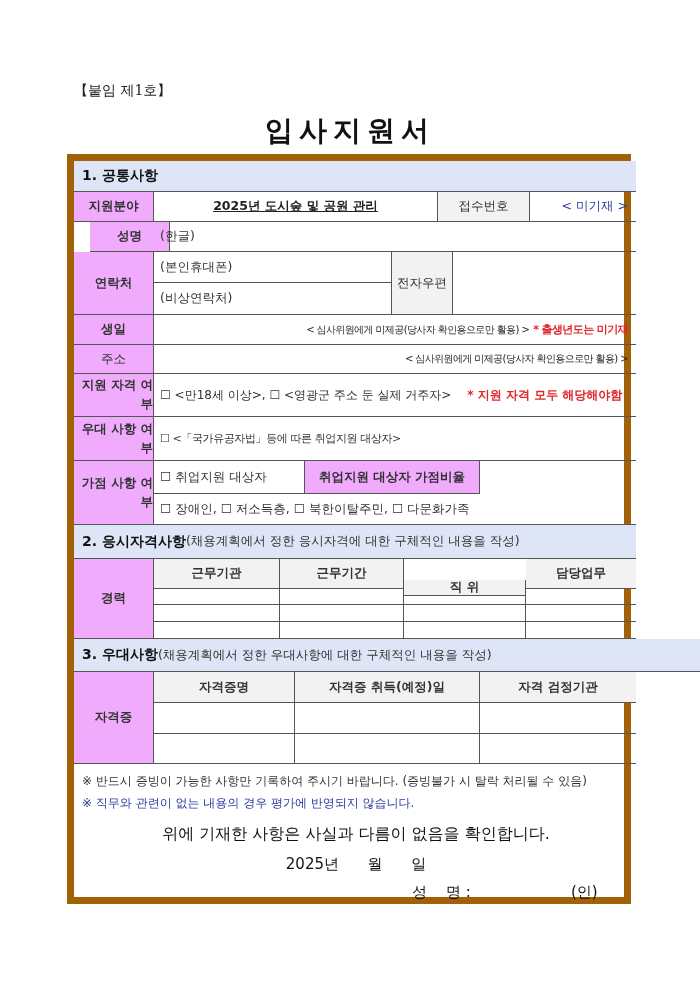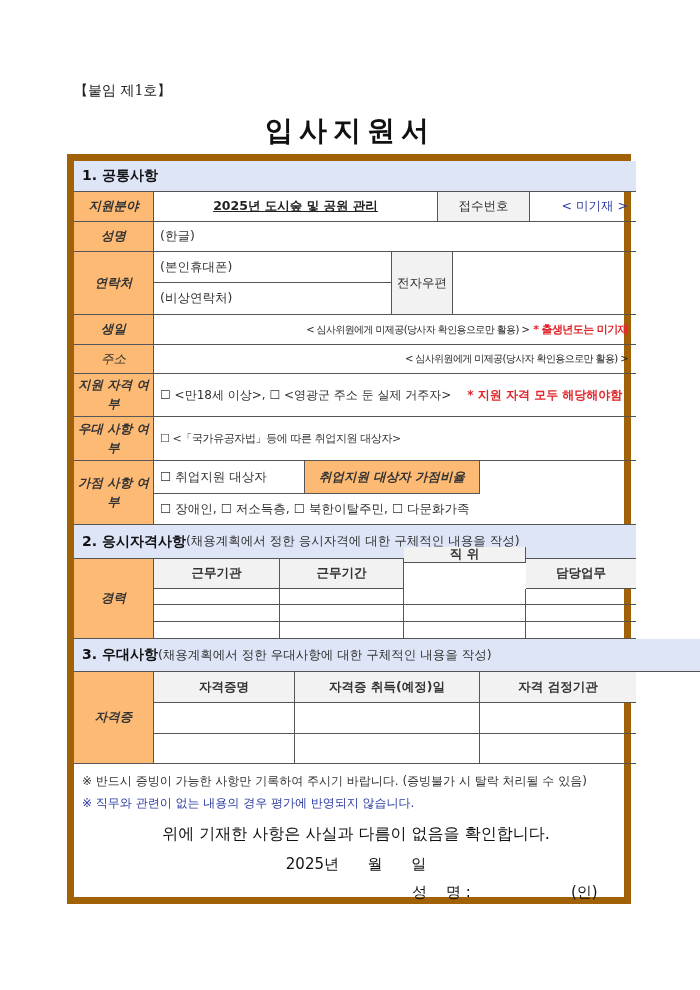--- a/index.html
+++ b/index.html
@@ -1,21 +1,21 @@
 <!DOCTYPE html>
 <html><head>
 <meta charset="utf-8">
 <style>
   html, body { margin:0; padding:0; background:#ffffff; }
   body { width:700px; height:990px; position:relative; font-family:"DejaVu Sans","Liberation Sans",sans-serif; color:#222; overflow:hidden; }
   .attach { position:absolute; left:74px; top:82px; font-family:"DejaVu Serif","Liberation Serif",serif; font-size:14px; color:#222; }
   .title { position:absolute; left:0; width:700px; top:112px; text-align:center; font-size:28px; font-weight:bold; letter-spacing:6px; color:#111; }
   .box { position:absolute; left:67px; top:154px; width:564px; height:750px; border:7px solid #a16207; box-sizing:border-box; }
   .cell { position:absolute; box-sizing:border-box; border-right:1px solid #555; border-bottom:1px solid #555; font-size:12.5px; display:flex; align-items:center; overflow:hidden; white-space:nowrap; }
-  .lbl { background:#fdba74; justify-content:center; text-align:center; font-weight:bold; color:#333; line-height:1.5; white-space:normal;font-style:italic; }
+  .lbl { background:#f0abfc; justify-content:center; text-align:right; font-weight:bold; color:#333; line-height:1.5; white-space:normal; }
   .lbl2 { background:#f2f2f2; justify-content:center; text-align:center; color:#333; }
   .sec { background:#dde5f7; font-size:14px; font-weight:bold; padding-left:8px; color:#111; border-right:none; }
   .sec small { font-weight:normal; font-size:12.5px; color:#333; }
   .val { padding-left:6px; color:#333; }
   .center { justify-content:center; }
   .right { justify-content:flex-end; padding-right:8px; }
   .blue { color:#2b3aa0; }
   .red { color:#e0262b; font-weight:bold; }
   .small { font-size:10px; letter-spacing:-0.6px; }
   .thead { background:#f2f2f2; justify-content:center; font-weight:bold; color:#333; }
@@ -31,21 +31,21 @@
 
 <div class="box">
 
   <div class="cell sec" style="left:0;top:0;width:562px;height:31px;">1. 공통사항</div>
 
   <div class="cell lbl" style="left:0;top:31px;width:80px;height:30px;">지원분야</div>
   <div class="cell center" style="left:80px;top:31px;width:284px;height:30px;font-weight:bold;text-decoration:underline;">2025년 도시숲 및 공원 관리</div>
   <div class="cell lbl2" style="left:364px;top:31px;width:92px;height:30px;">접수번호</div>
   <div class="cell right blue noright" style="left:456px;top:31px;width:106px;height:30px;">&lt; 미기재 &gt;</div>
 
-  <div class="cell lbl" style="left:0;top:61px;width:80px;height:30px;">성명</div>
+  <div class="cell lbl" style="left:16px;top:61px;width:80px;height:30px;">성명</div>
   <div class="cell val noright" style="left:80px;top:61px;width:482px;height:30px;">(한글)</div>
 
   <div class="cell lbl" style="left:0;top:91px;width:80px;height:63px;">연락처</div>
   <div class="cell val" style="left:80px;top:91px;width:238px;height:31px;">(본인휴대폰)</div>
   <div class="cell val" style="left:80px;top:122px;width:238px;height:32px;">(비상연락처)</div>
   <div class="cell lbl2" style="left:318px;top:91px;width:61px;height:63px;">전자우편</div>
   <div class="cell noright" style="left:379px;top:91px;width:183px;height:63px;"></div>
 
   <div class="cell lbl" style="left:0;top:154px;width:80px;height:30px;">생일</div>
   <div class="cell right noright" style="left:80px;top:154px;width:482px;height:30px;gap:4px;">
@@ -72,21 +72,21 @@
   <div class="cell lbl" style="left:231px;top:300px;width:175px;height:33px;">취업지원 대상자 가점비율</div>
   <div class="cell val noright" style="left:80px;top:333px;width:482px;height:31px;">☐ 장애인, ☐ 저소득층, ☐ 북한이탈주민, ☐ 다문화가족</div>
 
   <div class="cell sec" style="left:0;top:364px;width:562px;height:34px;">
     <span>2. 응시자격사항</span>
       <small>(채용계획에서 정한 응시자격에 대한 구체적인 내용을 작성)</small>
   </div>
   <div class="cell lbl" style="left:0;top:398px;width:80px;height:80px;">경력</div>
   <div class="cell thead" style="left:80px;top:398px;width:126px;height:30px;">근무기관</div>
   <div class="cell thead" style="left:206px;top:398px;width:124px;height:30px;">근무기간</div>
-  <div class="cell thead" style="left:330px;top:386px;width:122px;height:16px;">직 위</div>
+  <div class="cell thead" style="left:330px;top:419px;width:122px;height:16px;">직 위</div>
   <div class="cell thead noright" style="left:452px;top:398px;width:110px;height:30px;">담당업무</div>
 
   <div class="cell" style="left:80px;top:428px;width:126px;height:16px;"></div>
   <div class="cell" style="left:206px;top:428px;width:124px;height:16px;"></div>
   <div class="cell" style="left:330px;top:428px;width:122px;height:16px;"></div>
   <div class="cell noright" style="left:452px;top:428px;width:110px;height:16px;"></div>
   <div class="cell" style="left:80px;top:444px;width:126px;height:17px;"></div>
   <div class="cell" style="left:206px;top:444px;width:124px;height:17px;"></div>
   <div class="cell" style="left:330px;top:444px;width:122px;height:17px;"></div>
   <div class="cell noright" style="left:452px;top:444px;width:110px;height:17px;"></div>

